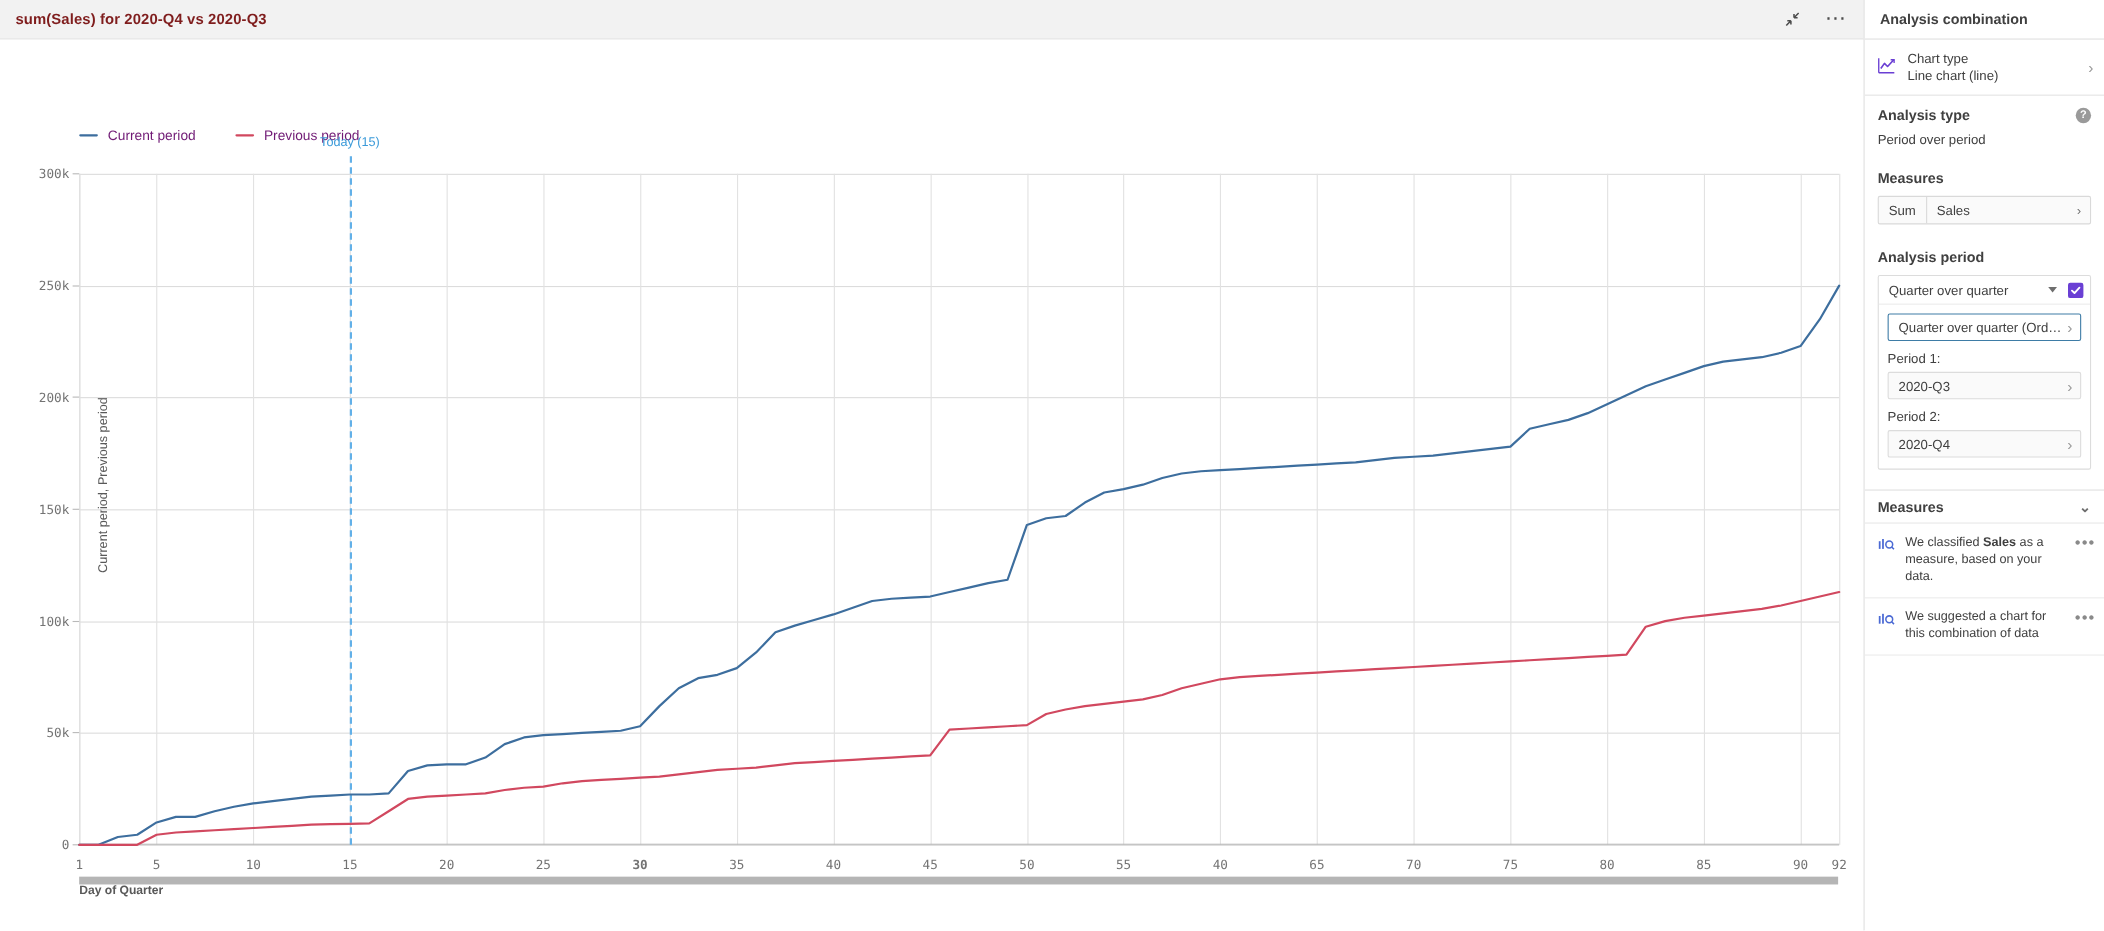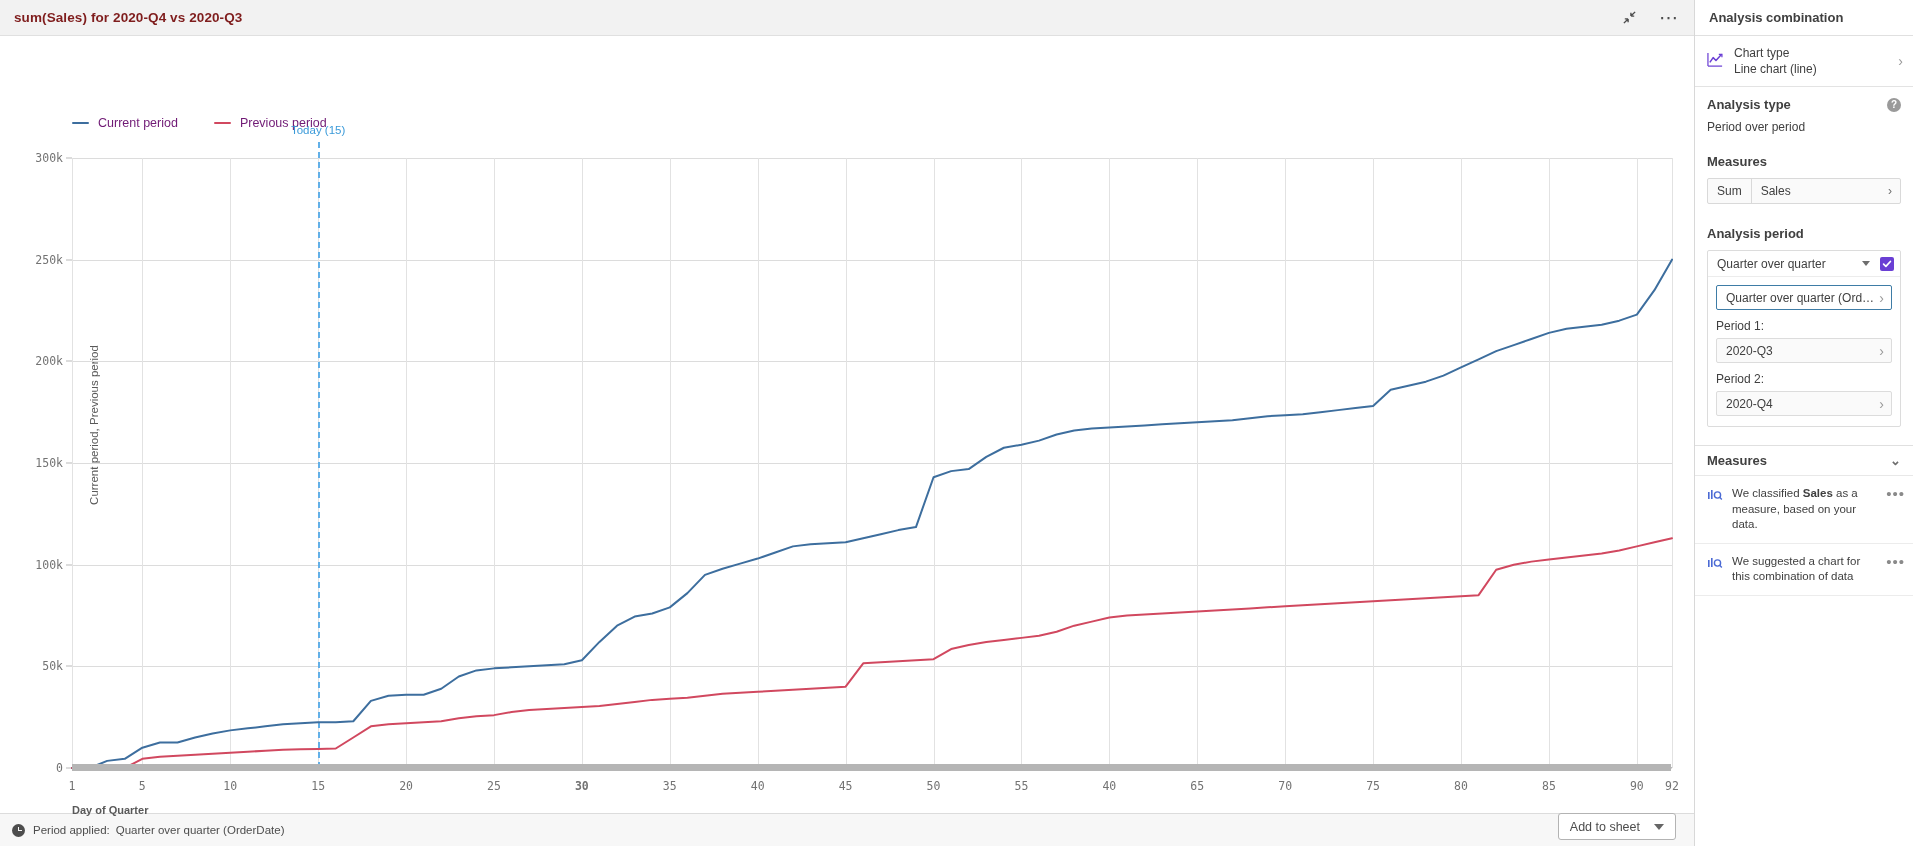--- a/index.html
+++ b/index.html
@@ -423,31 +423,20 @@
           </svg>
 
         <div class="x-axis-title">Day of Quarter</div>
       </div>
 
       <div class="scrollbar-track">
         <div class="scrollbar-thumb"></div>
       </div>
     </div>
 
-    <div class="statusbar">
-      <span class="clock-icon"></span>
-      <span class="status-label">Period applied:</span>
-      <span class="status-value">Quarter over quarter (OrderDate)</span>
-      <div class="add-sheet-wrap">
-        <div class="add-sheet-btn">
-          <span>Add to sheet</span>
-          <span class="caret-down"></span>
-        </div>
-      </div>
-    </div>
   </div>
 
   <div class="panel">
     <div class="panel-header">Analysis combination</div>
 
     <div class="panel-scroll">
 
       <div class="row-chart-type">
         <span>
           <svg width="17" height="17" viewBox="0 0 18 18">

